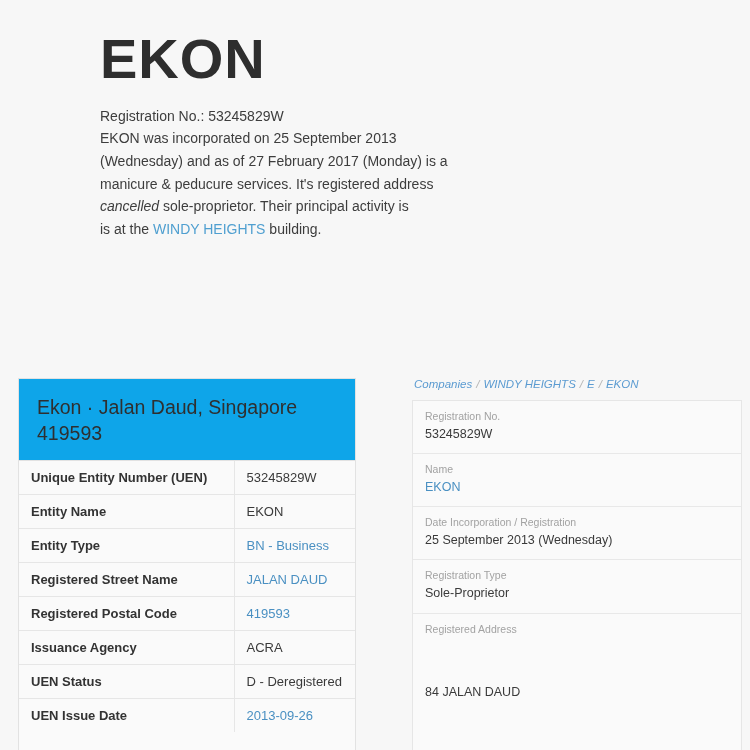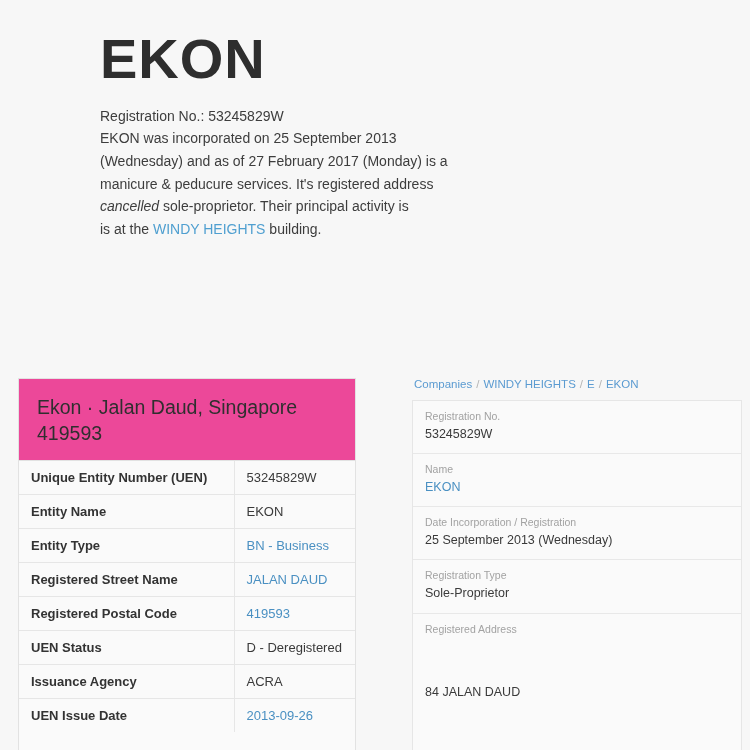--- a/index.html
+++ b/index.html
@@ -54,21 +54,21 @@
     background: #fafafa;
     border: 1px solid #e2e2e2;
     box-sizing: border-box;
   }
   .card-title {
     font-size: 19.5px;
     line-height: 1.32;
     padding: 16px 18px 14px 18px;
     color: #2f2f2f;
     border-bottom: 1px solid #e2e2e2;
-    background: #ec4899;
+    background: #0ea5e9;
   }
   table.kv {
     width: 100%;
     border-collapse: collapse;
     font-size: 13px;
   }
   table.kv td {
     border-top: 1px solid #e6e6e6;
     padding: 9px 10px 9px 12px;
     vertical-align: middle;
@@ -90,20 +90,21 @@
   .panel {
     width: 330px;
     margin-left: 56px;
     box-sizing: border-box;
   }
   .breadcrumb {
     font-size: 11.5px;
     color: #8d8d8d;
     padding: 0 0 10px 2px;
     white-space: nowrap;
+    font-style: italic;
   }
   .breadcrumb a {
     color: #5b9bd1;
     text-decoration: none;
   }
   .breadcrumb .sep { color: #b4b4b4; margin: 0 4px; }
   .panel-box {
     background: #fafafa;
     border: 1px solid #e6e6e6;
     border-bottom: none;
@@ -171,26 +172,26 @@
         </tr>
         <tr>
           <td class="k">Registered Street Name</td>
           <td class="v blue">JALAN DAUD</td>
         </tr>
         <tr>
           <td class="k">Registered Postal Code</td>
           <td class="v blue">419593</td>
         </tr>
         <tr>
+          <td class="k">Issuance Agency</td>
+          <td class="v">ACRA</td>
+        </tr>
+        <tr>
           <td class="k">UEN Status</td>
           <td class="v">D - Deregistered</td>
-        </tr>
-        <tr>
-          <td class="k">Issuance Agency</td>
-          <td class="v">ACRA</td>
         </tr>
         <tr>
           <td class="k">UEN Issue Date</td>
           <td class="v blue">2013-09-26</td>
         </tr>
       </tbody>
     </table>
   </div>
 
   <div class="panel">

